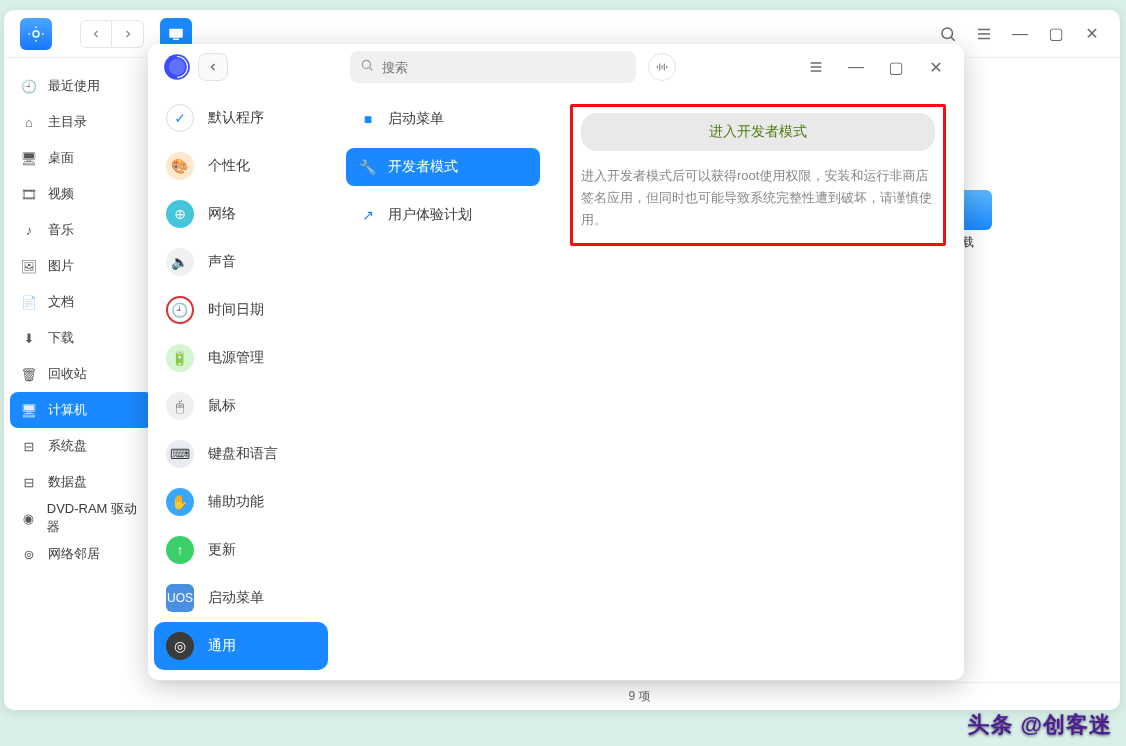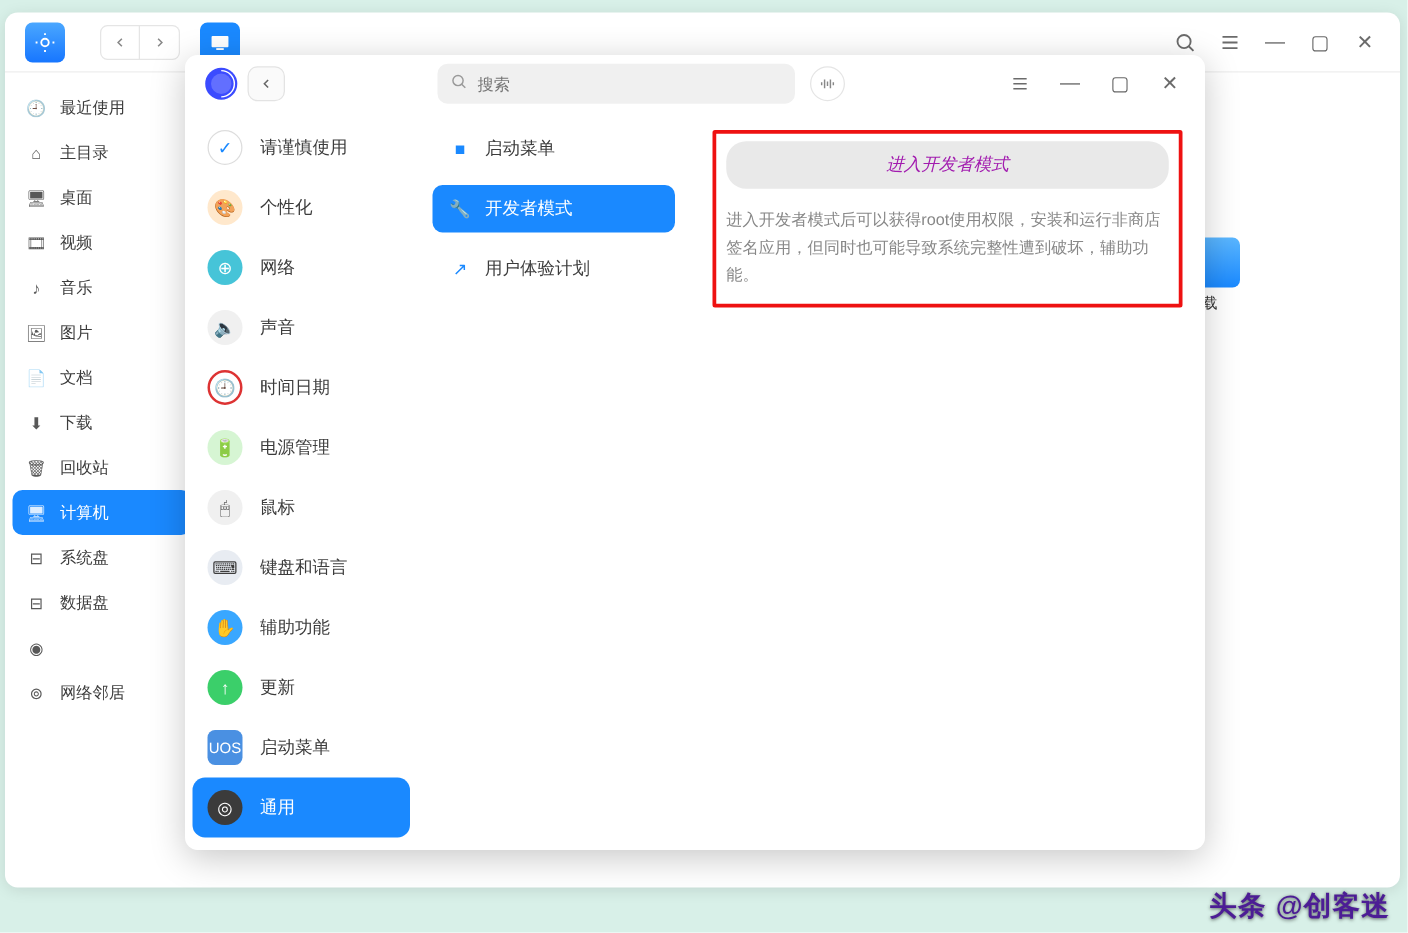--- a/index.html
+++ b/index.html
@@ -47,21 +47,21 @@
 .st-cat.active { background: #1a89ff; color: #fff; }
 .cat-icon { width: 28px; height: 28px; border-radius: 50%; display: flex; align-items: center; justify-content: center; }
 
 .st-sub { width: 218px; padding: 10px 12px; }
 .sub-item { display: flex; align-items: center; height: 38px; padding: 0 14px; border-radius: 8px; color: #3c3c3c; font-size: 14px; cursor: pointer; gap: 12px; margin-bottom: 10px; }
 .sub-item.active { background: #1a89ff; color: #fff; }
 .sub-item .sic { width: 16px; height: 16px; display: flex; align-items: center; justify-content: center; }
 
 .st-detail { flex: 1; padding: 14px 18px; }
 .emphasis { border: 3px solid #e11; border-radius: 2px; padding: 6px 8px 12px; }
-.dev-btn { width: 100%; height: 38px; border: none; background: #e9e9e9; border-radius: 16px; font-size: 14px; color: #a21caf; cursor: pointer; font-style: italic; }
+.dev-btn { width: 100%; height: 38px; border: none; background: #e9e9e9; border-radius: 16px; font-size: 14px; color: #4d7c0f; cursor: pointer; }
 .dev-desc { font-size: 13px; color: #888; line-height: 1.7; margin-top: 14px; }
 
 .watermark { position: absolute; right: 14px; bottom: 6px; font-size: 22px; font-weight: 600; color: #4c1d95; text-shadow: 0 1px 3px rgba(0,0,0,.6); letter-spacing: 1px; }
 </style>
 </head>
 <body>
 
 <div class="fm-window">
   <div class="fm-titlebar">
     <div class="fm-logo">
@@ -149,28 +149,32 @@
       <div class="fm-item">
           <span class="ic">⊟</span>
           <span>系统盘</span>
         </div>
       <div class="fm-item">
           <span class="ic">⊟</span>
           <span>数据盘</span>
         </div>
       <div class="fm-item">
           <span class="ic">◉</span>
+          <span>DVD-RAM 驱动器</span>
         </div>
       <div class="fm-item">
           <span class="ic">⊚</span>
           <span>网络邻居</span>
         </div>
     </div>
     <div class="fm-content">
       <div style="flex:1"></div>
+      <div class="fm-statusbar">
+          <span>9 项</span>
+        </div>
     </div>
   </div>
 </div>
 
 <div class="desktop-folder">
   <div class="ficon"></div>
   <div class="flabel">载</div>
 </div>
 
 <div class="settings-window">
@@ -209,21 +213,21 @@
         </div>
       <div class="tb-icon wc-min">—</div>
       <div class="tb-icon wc-max">▢</div>
       <div class="tb-icon wc-close">✕</div>
     </div>
   </div>
   <div class="st-body">
     <div class="st-sidebar">
       <div class="st-cat">
           <span class="cat-icon" style="background:#fff;border:1px solid #ddd;color:#1a89ff">✓</span>
-          <span>请谨慎使用</span>
+          <span>默认程序</span>
         </div>
       <div class="st-cat">
           <span class="cat-icon" style="background:#ffe8cc">🎨</span>
           <span>个性化</span>
         </div>
       <div class="st-cat">
           <span class="cat-icon" style="background:#46c4d8;color:#fff">⊕</span>
           <span>网络</span>
         </div>
       <div class="st-cat">
@@ -273,19 +277,19 @@
           <span>开发者模式</span>
         </div>
       <div class="sub-item">
           <span class="sic" style="color:#1a89ff">↗</span>
           <span>用户体验计划</span>
         </div>
     </div>
     <div class="st-detail">
       <div class="emphasis">
         <button class="dev-btn">进入开发者模式</button>
-        <div class="dev-desc">进入开发者模式后可以获得root使用权限，安装和运行非商店签名应用，但同时也可能导致系统完整性遭到破坏，辅助功能。</div>
+        <div class="dev-desc">进入开发者模式后可以获得root使用权限，安装和运行非商店签名应用，但同时也可能导致系统完整性遭到破坏，请谨慎使用。</div>
       </div>
     </div>
   </div>
 </div>
 
 <div class="watermark">头条 @创客迷</div>
 
 </body></html>

